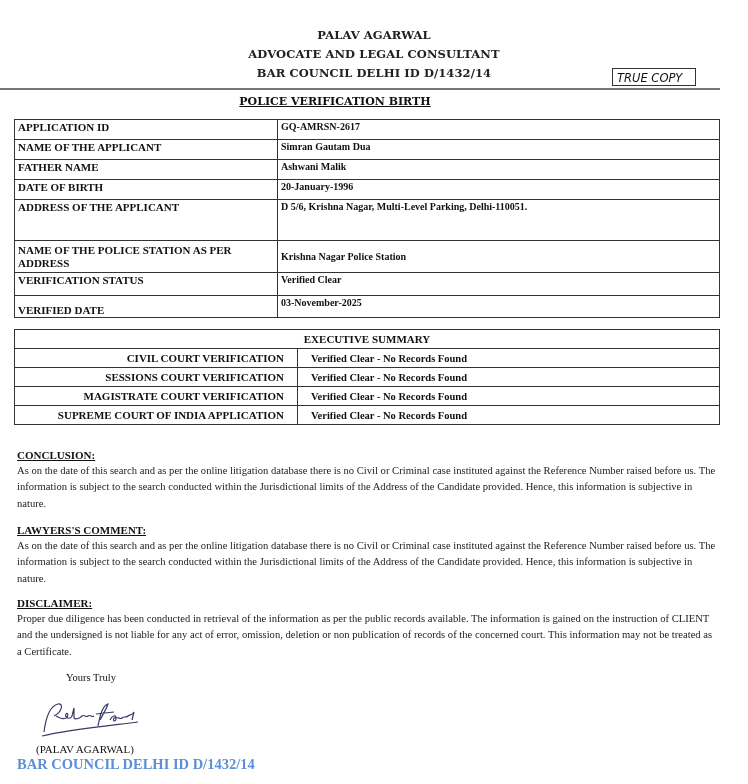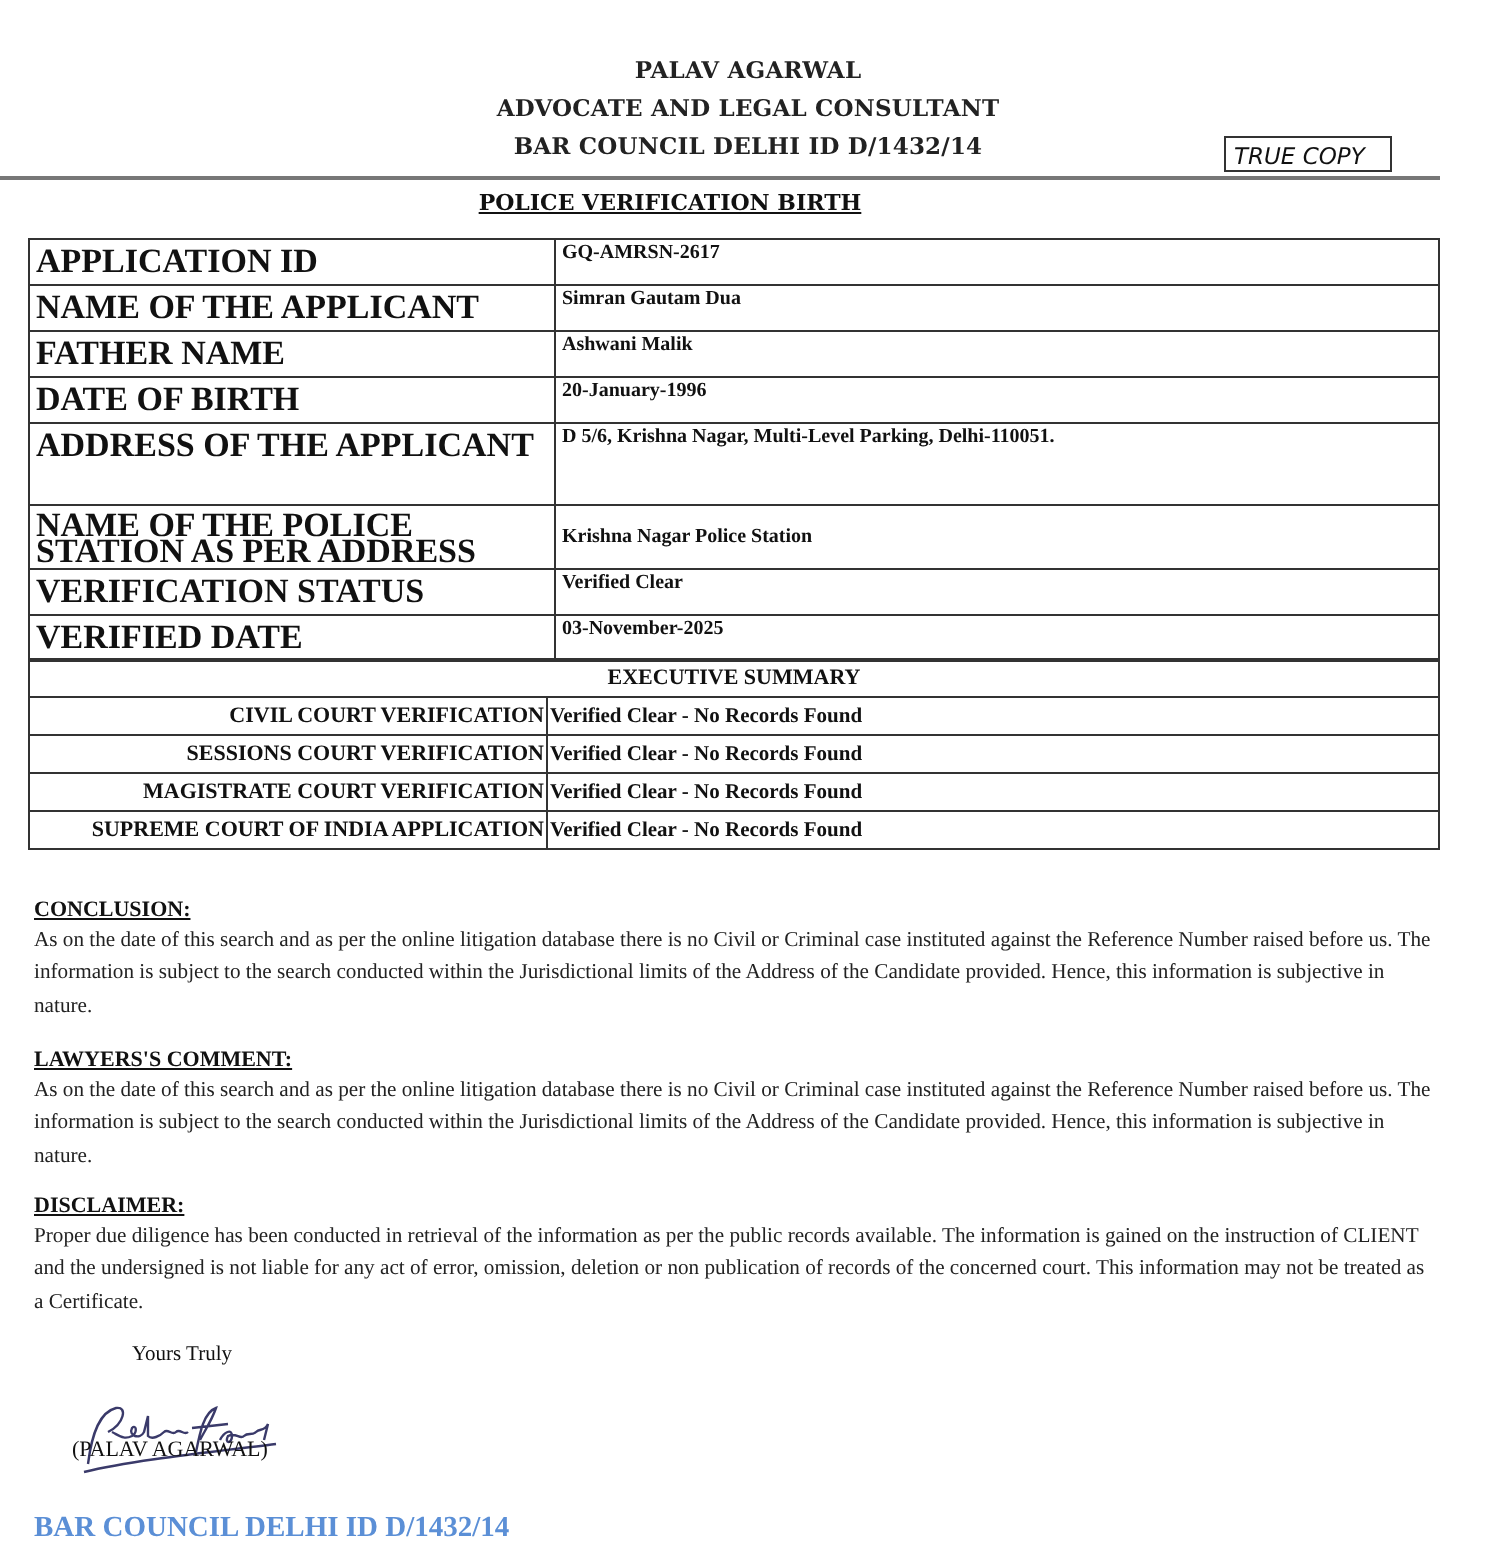--- a/index.html
+++ b/index.html
@@ -14,37 +14,37 @@
                  font-size: 11.5px; line-height: 18px; padding-left: 4px; box-sizing: border-box; color: #111; margin-top: 44px; }
 
     .rule { position: absolute; left: 0; top: 88px; width: 720px; height: 2px; background: #777; }
 
     .report-title { position: absolute; top: 95px; left: 0; width: 670px; text-align: center;
                     font-size: 11px; font-weight: bold; text-decoration: underline; }
 
     table.info { position: absolute; left: 14px; top: 119px; width: 706px; border-collapse: collapse;
                  font-family: "Liberation Serif", "DejaVu Serif", serif; font-weight: bold; }
     table.info td { border: 1.5px solid #333; font-size: 10.5px; padding: 1px 3px; vertical-align: top; }
-    table.info td.label { width: 256px; font-size: 17px; }
+    table.info td.label { width: 256px; font-size: 11px; }
     table.info td.value { font-size: 10px; margin-top: 40px; }
 
     table.summary { position: absolute; left: 14px; top: 329px; width: 706px; border-collapse: collapse;
                     font-family: "Liberation Serif", "DejaVu Serif", serif; font-weight: bold; }
-    table.summary td { border: 1.5px solid #333; padding: 1px 1px; height: 16px; font-size: 11px; }
+    table.summary td { border: 1.5px solid #333; padding: 1px 13px; height: 16px; font-size: 11px; }
     table.summary td.head { text-align: center; font-size: 11px; }
     table.summary td.label { width: 256px; text-align: right; }
     table.summary td.result { text-align: left; font-size: 10.5px; }
 
     .section { position: absolute; left: 17px; width: 700px; font-family: "Liberation Serif", "DejaVu Serif", serif; }
     .section .title { font-size: 11px; font-weight: bold; text-decoration: underline; line-height: 15px; }
     .section .body { font-size: 10.6px; line-height: 16.3px; color: #222; }
 
     .closing { position: absolute; left: 66px; top: 672px; font-size: 10.5px; font-family: "Liberation Serif", serif; }
     .signature { position: absolute; left: 36px; top: 696px; width: 110px; height: 42px; }
-    .signame { position: absolute; left: 36px; top: 719px; font-size: 11px; font-family: "Liberation Serif", serif; text-align: center; }
+    .signame { position: absolute; left: 36px; top: 743px; font-size: 11px; font-family: "Liberation Serif", serif; text-align: center; }
     .barid { position: absolute; left: 17px; top: 756px; font-size: 14.5px; font-weight: bold; color: #5b8fd6;
              font-family: "Liberation Serif", "DejaVu Serif", serif; }
   </style>
 </head>
 <body>
 
 <div class="header">
   <div>PALAV AGARWAL</div>
   <div>ADVOCATE AND LEGAL CONSULTANT</div>
   <div>BAR COUNCIL DELHI ID D/1432/14</div>

